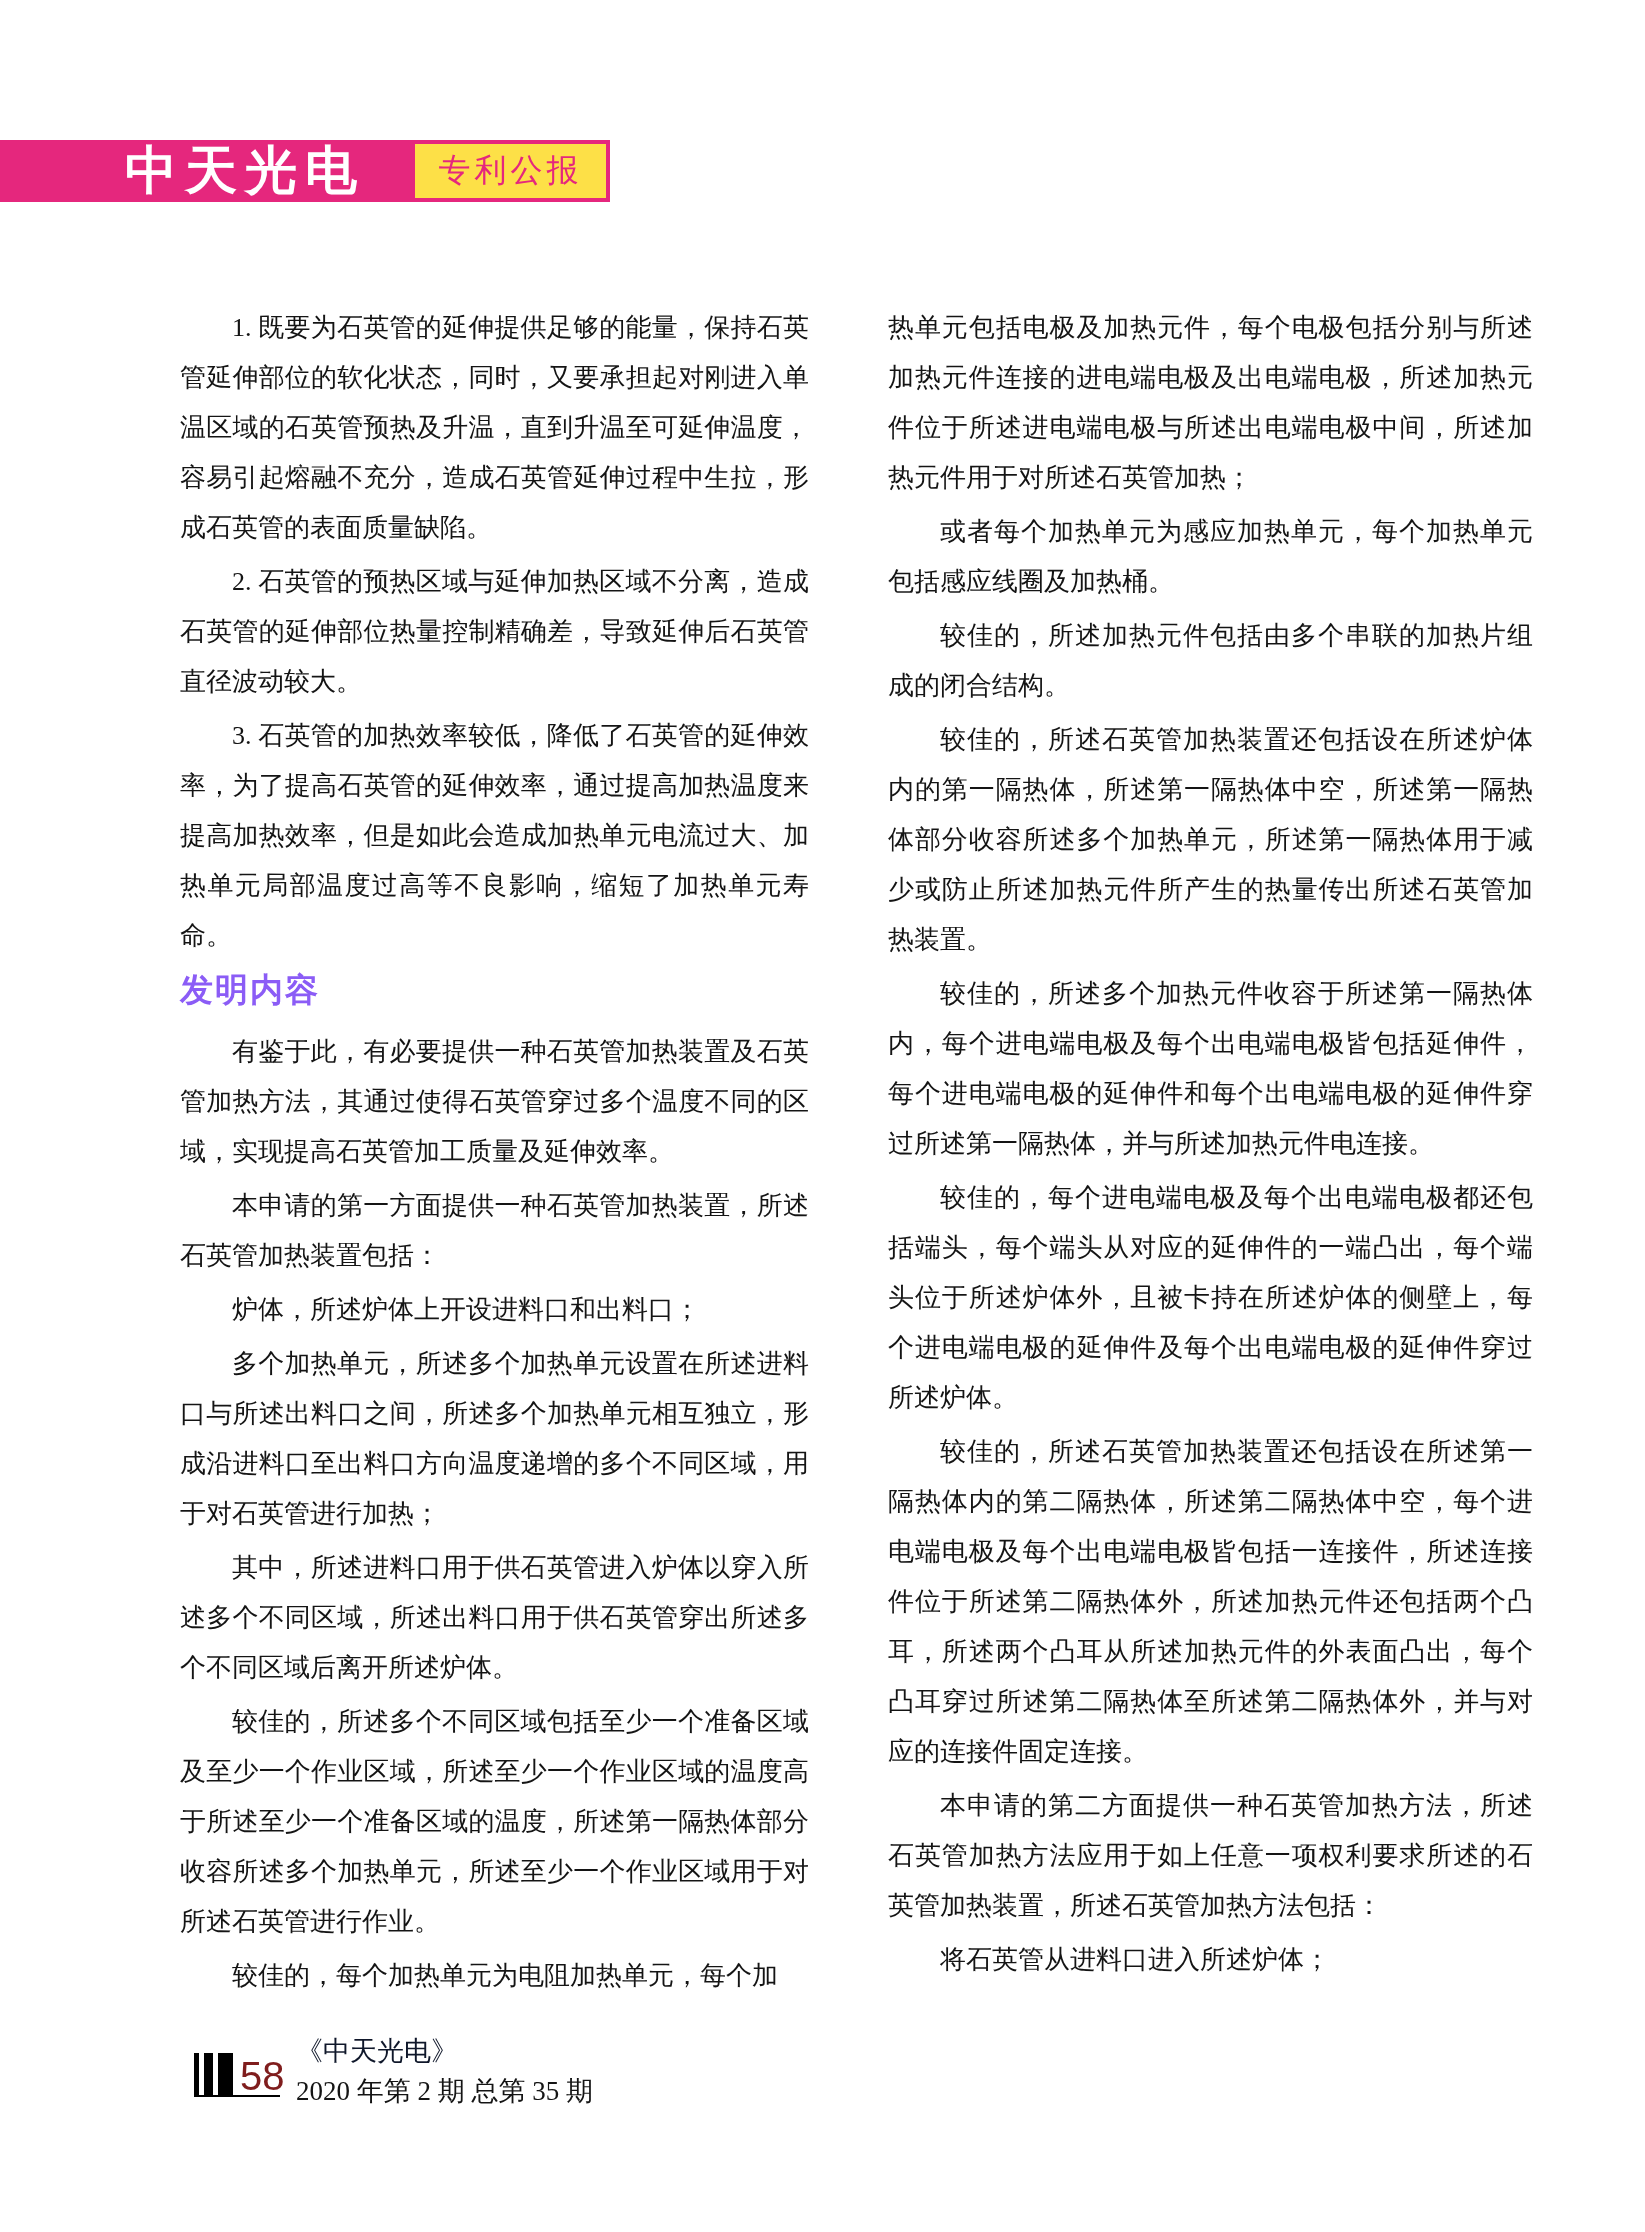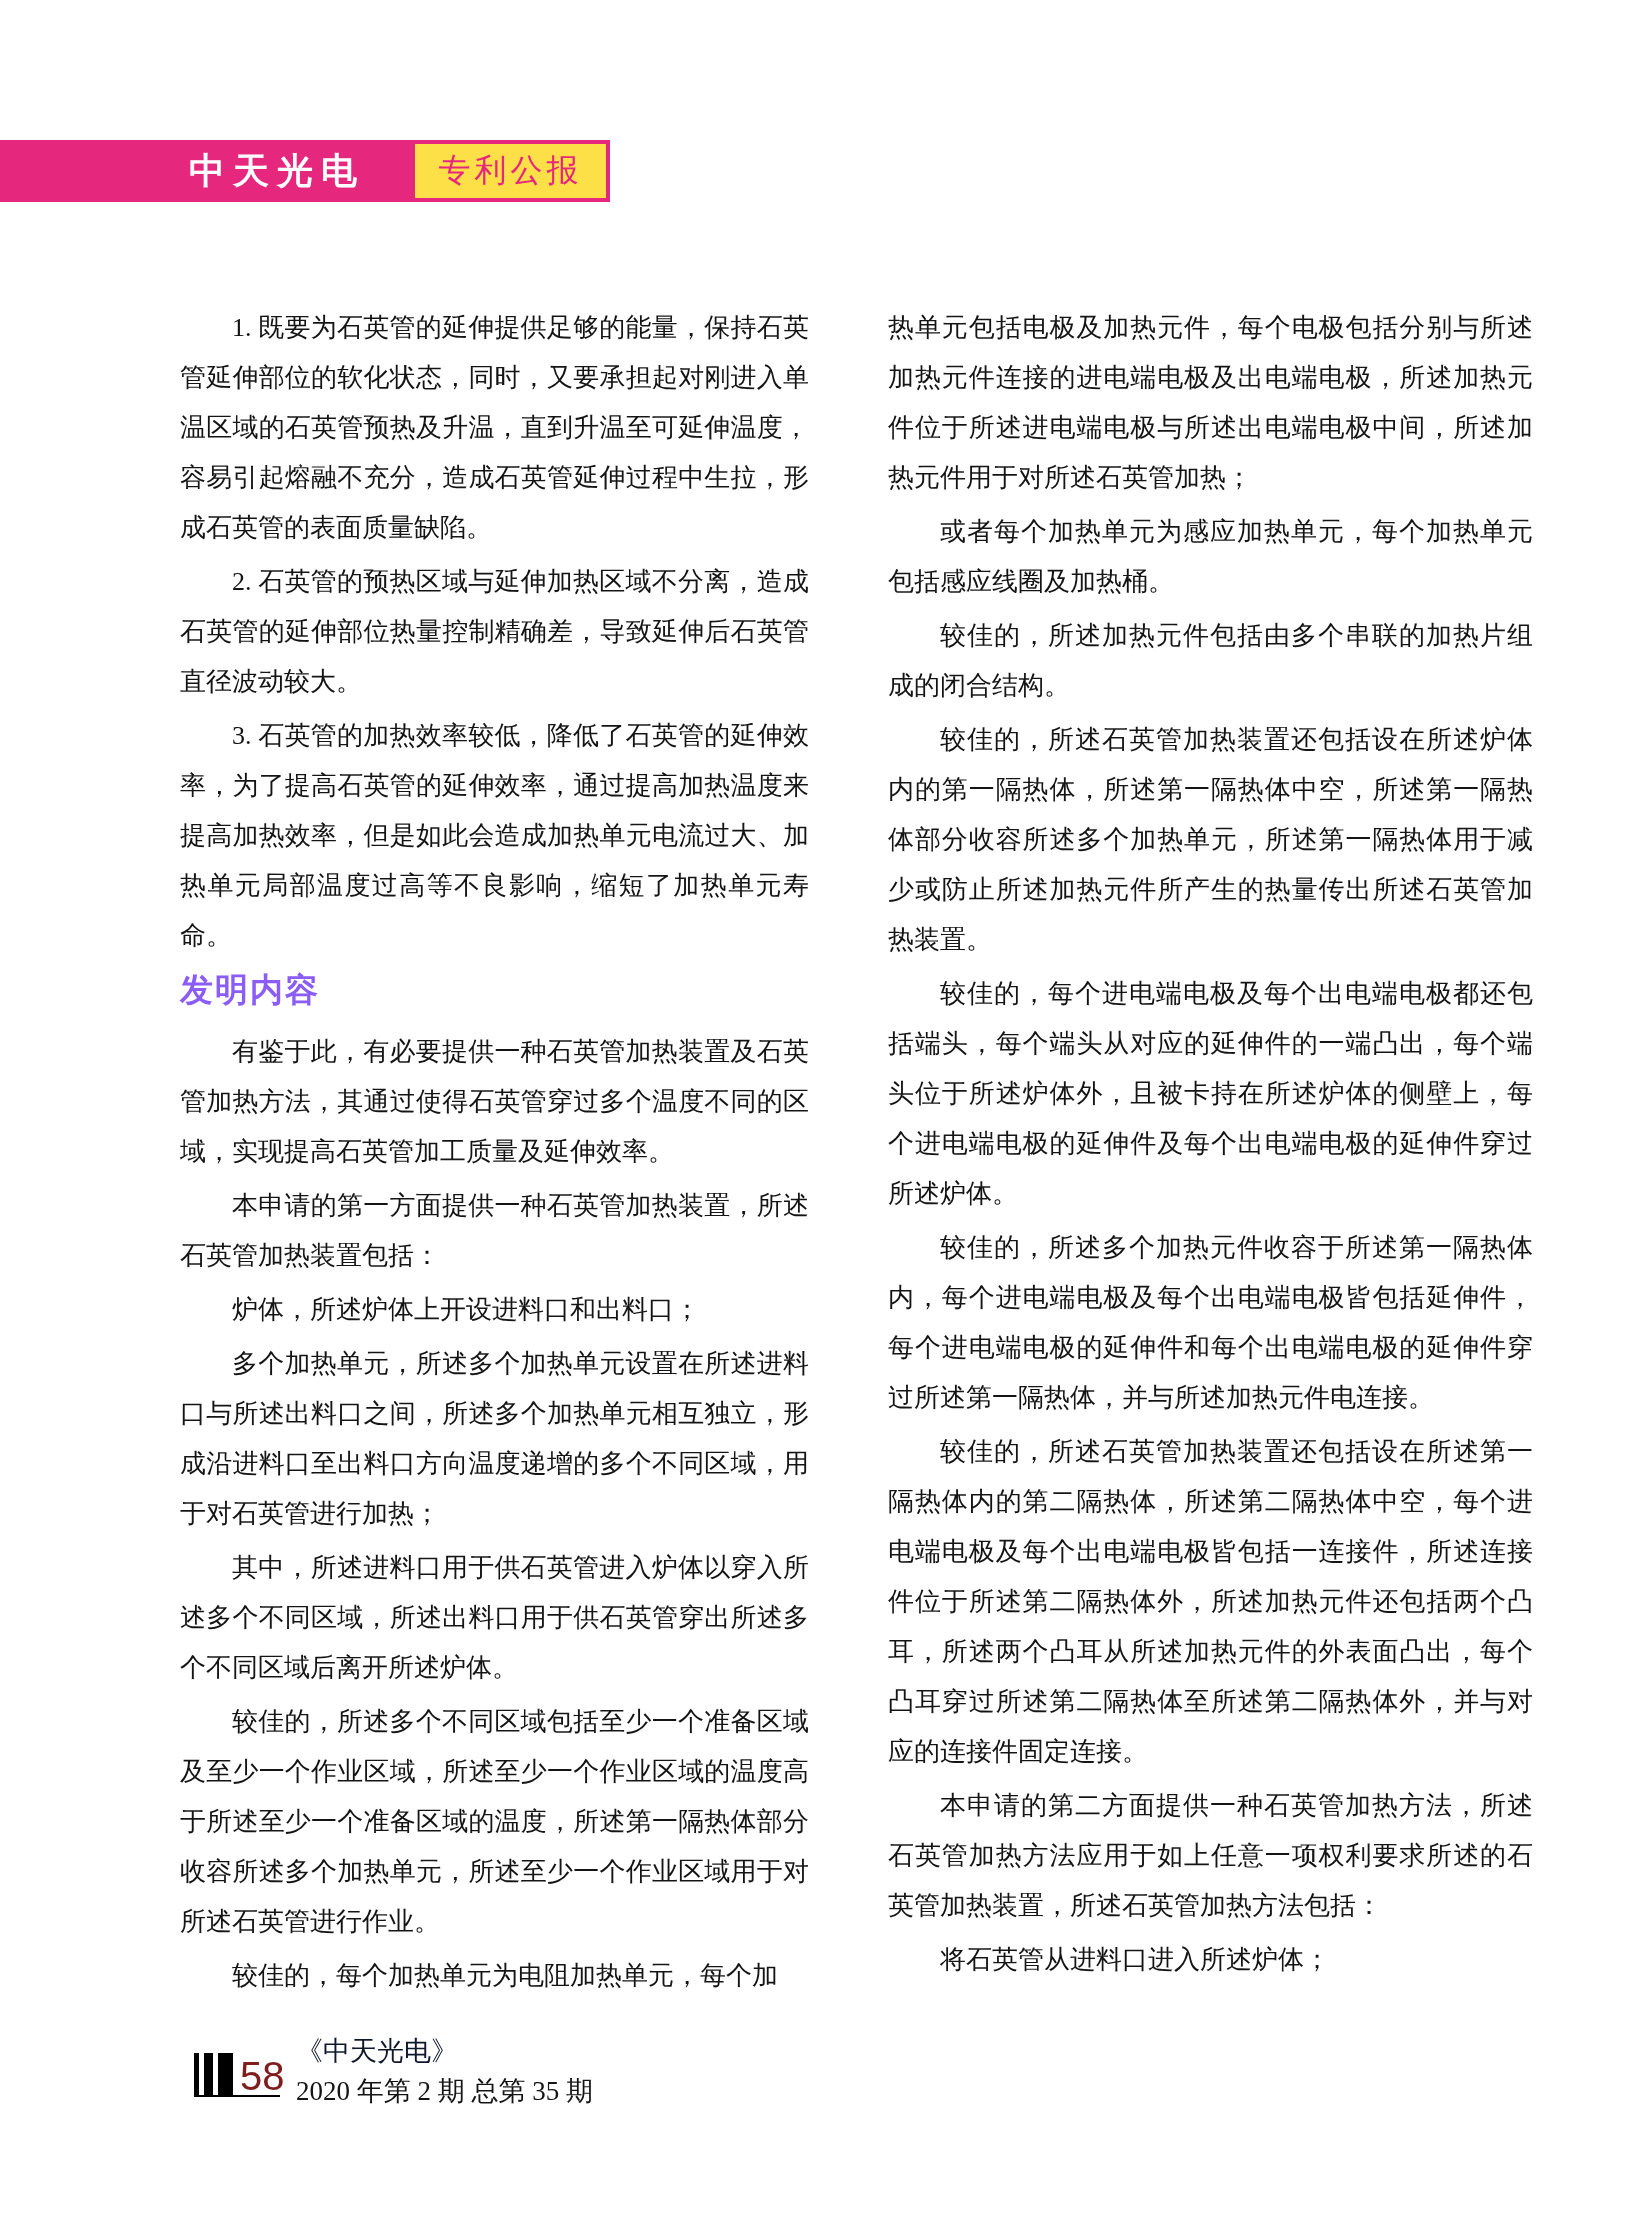--- a/index.html
+++ b/index.html
@@ -31,21 +31,21 @@
     left: 0;
     top: 140px;
     width: 411px;
     height: 62px;
     display: flex;
     align-items: center;
     justify-content: flex-end;
     padding-right: 46px;
     box-sizing: border-box;
     color: #ffffff;
-    font-size: 36px;
+    font-size: 52px;
     font-weight: bold;
     letter-spacing: 8px;
     font-family: "Liberation Serif", "DejaVu Serif", serif;
   }
   .badge-box {
     position: absolute;
     left: 411px;
     top: 140px;
     width: 199px;
     height: 62px;
@@ -158,22 +158,22 @@
     <p class="indent">其中，所述进料口用于供石英管进入炉体以穿入所述多个不同区域，所述出料口用于供石英管穿出所述多个不同区域后离开所述炉体。</p>
     <p class="indent">较佳的，所述多个不同区域包括至少一个准备区域及至少一个作业区域，所述至少一个作业区域的温度高于所述至少一个准备区域的温度，所述第一隔热体部分收容所述多个加热单元，所述至少一个作业区域用于对所述石英管进行作业。</p>
     <p class="indent">较佳的，每个加热单元为电阻加热单元，每个加</p>
   </div>
 
   <div class="column column-right">
     <p class="no-indent">热单元包括电极及加热元件，每个电极包括分别与所述加热元件连接的进电端电极及出电端电极，所述加热元件位于所述进电端电极与所述出电端电极中间，所述加热元件用于对所述石英管加热；</p>
     <p class="indent">或者每个加热单元为感应加热单元，每个加热单元包括感应线圈及加热桶。</p>
     <p class="indent">较佳的，所述加热元件包括由多个串联的加热片组成的闭合结构。</p>
     <p class="indent">较佳的，所述石英管加热装置还包括设在所述炉体内的第一隔热体，所述第一隔热体中空，所述第一隔热体部分收容所述多个加热单元，所述第一隔热体用于减少或防止所述加热元件所产生的热量传出所述石英管加热装置。</p>
+    <p class="indent">较佳的，所述多个加热元件收容于所述第一隔热体内，每个进电端电极及每个出电端电极皆包括延伸件，每个进电端电极的延伸件和每个出电端电极的延伸件穿过所述第一隔热体，并与所述加热元件电连接。</p>
     <p class="indent">较佳的，每个进电端电极及每个出电端电极都还包括端头，每个端头从对应的延伸件的一端凸出，每个端头位于所述炉体外，且被卡持在所述炉体的侧壁上，每个进电端电极的延伸件及每个出电端电极的延伸件穿过所述炉体。</p>
-    <p class="indent">较佳的，所述多个加热元件收容于所述第一隔热体内，每个进电端电极及每个出电端电极皆包括延伸件，每个进电端电极的延伸件和每个出电端电极的延伸件穿过所述第一隔热体，并与所述加热元件电连接。</p>
     <p class="indent">较佳的，所述石英管加热装置还包括设在所述第一隔热体内的第二隔热体，所述第二隔热体中空，每个进电端电极及每个出电端电极皆包括一连接件，所述连接件位于所述第二隔热体外，所述加热元件还包括两个凸耳，所述两个凸耳从所述加热元件的外表面凸出，每个凸耳穿过所述第二隔热体至所述第二隔热体外，并与对应的连接件固定连接。</p>
     <p class="indent">本申请的第二方面提供一种石英管加热方法，所述石英管加热方法应用于如上任意一项权利要求所述的石英管加热装置，所述石英管加热方法包括：</p>
     <p class="indent">将石英管从进料口进入所述炉体；</p>
   </div>
 
   <div class="footer-bars">
     <div class="bar bar-1"></div>
     <div class="bar bar-2"></div>
     <div class="bar bar-3"></div>
   </div>

